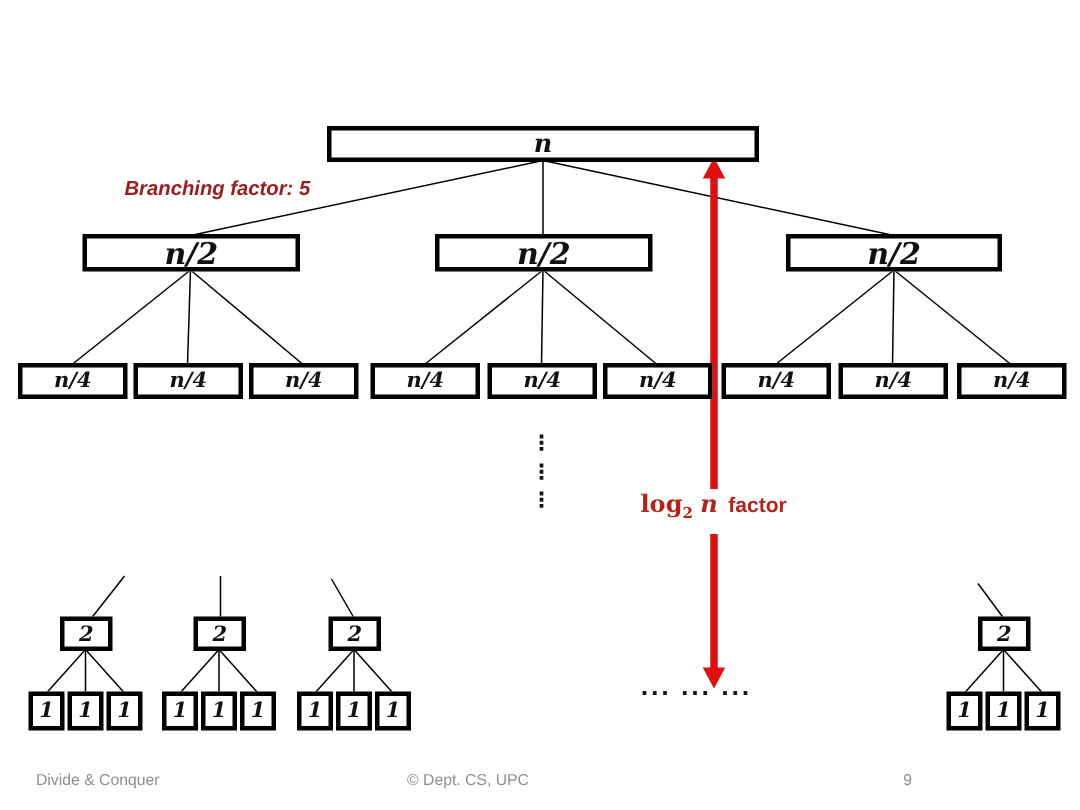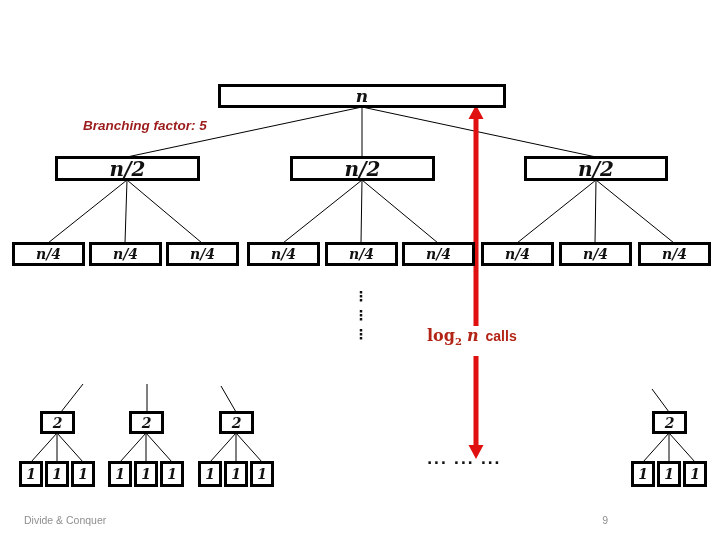--- a/index.html
+++ b/index.html
@@ -158,21 +158,21 @@
     <span>n/4</span>
   </div>
 
   <div class="vdots">
     <span>⋮</span>
     <span>⋮</span>
     <span>⋮</span>
   </div>
 
   <div class="levels-label">
-    <span>log</span><sub>2</sub><span class="var">n</span><span class="word">calls</span>
+    <span>log</span><sub>2</sub><span class="var">n</span><span class="word">factor</span>
   </div>
 
   <div class="node two" style="left:40px;top:411px;width:35px;height:23px">
     <span>2</span>
   </div>
   <div class="node one" style="left:19px;top:461px;width:24px;height:26px">
     <span>1</span>
   </div>
   <div class="node one" style="left:45px;top:461px;width:24px;height:26px">
     <span>1</span>
@@ -217,16 +217,17 @@
   </div>
   <div class="node one" style="left:657px;top:461px;width:24px;height:26px">
     <span>1</span>
   </div>
   <div class="node one" style="left:683px;top:461px;width:24px;height:26px">
     <span>1</span>
   </div>
 
   <div class="footer">
     <span class="f-left">Divide &amp; Conquer</span>
+    <span class="f-center">© Dept. CS, UPC</span>
     <span class="f-right">9</span>
   </div>
 
 </div>
 
 </body></html>

